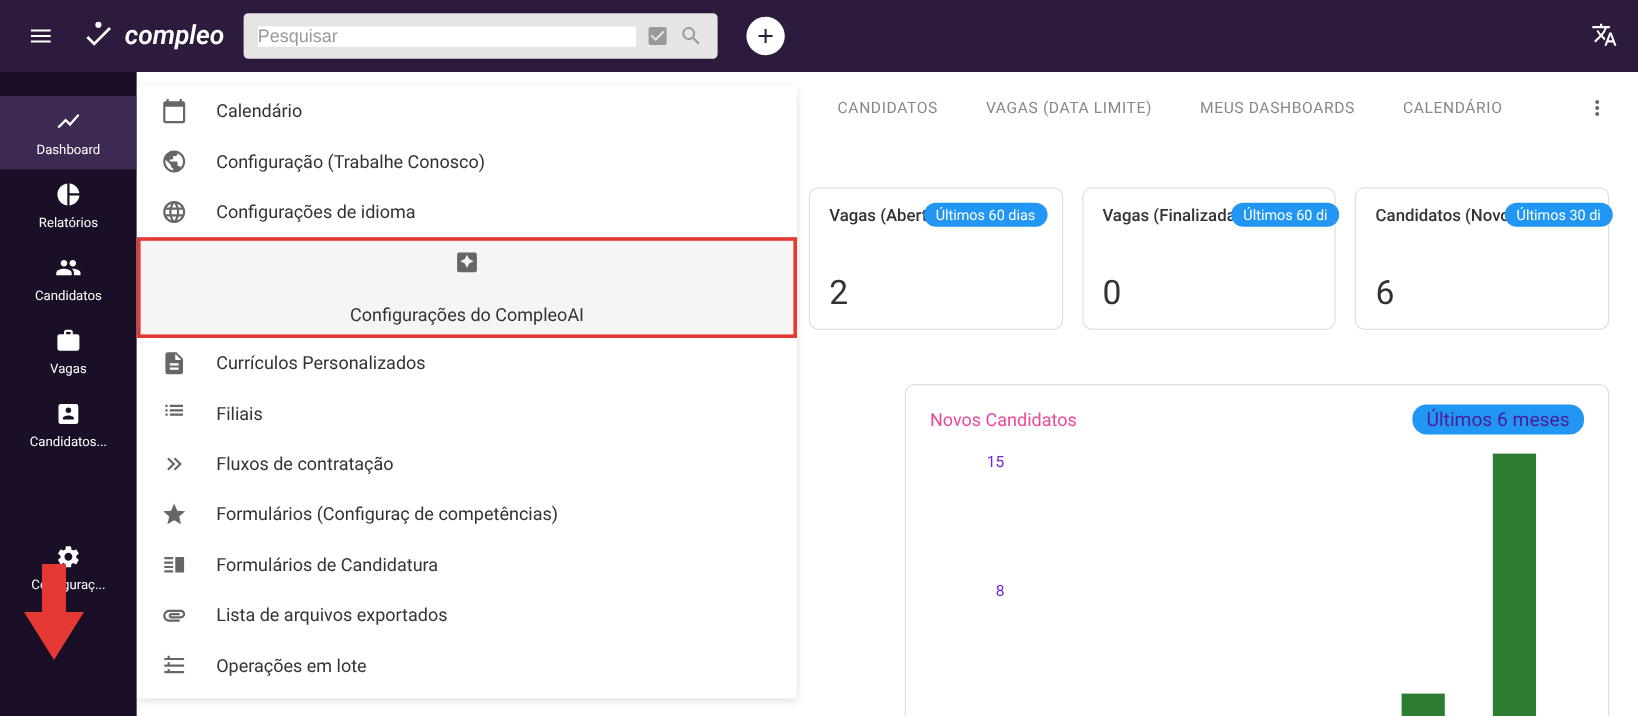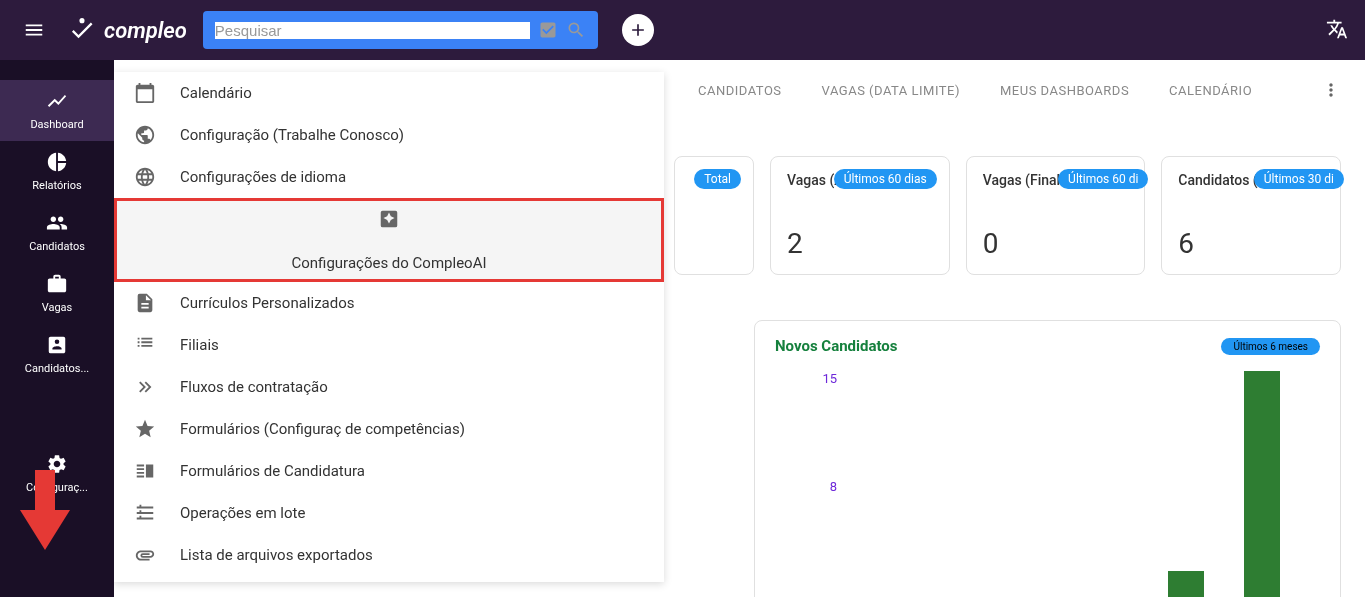--- a/index.html
+++ b/index.html
@@ -2,21 +2,21 @@
 <html><head>
   <meta charset="utf-8">
   <style>
     * { margin: 0; padding: 0; box-sizing: border-box; }
     body { font-family: -apple-system, BlinkMacSystemFont, 'Segoe UI', Roboto, sans-serif; background: #f5f5f5; overflow: hidden; width: 1365px; height: 597px; }
     
     .header { background: #2d1b3d; height: 60px; display: flex; align-items: center; padding: 0 16px; gap: 16px; }
     .menu-toggle { color: #fff; cursor: pointer; display: flex; align-items: center; justify-content: center; width: 36px; height: 36px; }
     .logo { display: flex; align-items: center; gap: 8px; color: #fff; font-size: 22px; font-weight: 600; font-style: italic; }
     .logo-icon { width: 28px; height: 28px; }
-    .search-container { background: #3b82f6; border-radius: 4px; height: 38px; width: 395px; display: flex; align-items: center; padding: 0 12px; gap: 8px; }
+    .search-container { background: #e5e5e5; border-radius: 4px; height: 38px; width: 395px; display: flex; align-items: center; padding: 0 12px; gap: 8px; }
     .search-input { border: none; outline: none; flex: 1; font-size: 15px; color: #333; }
     .search-input::placeholder { color: #999; }
     .search-check { color: #999; display: flex; }
     .search-btn { color: #999; display: flex; cursor: pointer; }
     .add-btn { width: 32px; height: 32px; background: #fff; border-radius: 50%; display: flex; align-items: center; justify-content: center; cursor: pointer; color: #2d1b3d; margin-left: 8px; }
     .header-right { margin-left: auto; display: flex; align-items: center; gap: 20px; color: #fff; flex-direction: column; }
     .notif-wrapper { position: relative; cursor: pointer; display: flex; }
     .notif-badge { position: absolute; top: -8px; right: -10px; background: #e91e63; color: #fff; border-radius: 10px; font-size: 11px; font-weight: 600; padding: 1px 6px; }
     .header-icon { cursor: pointer; display: flex; }
     
@@ -48,22 +48,22 @@
     
     .cards-row { display: flex; gap: 16px; position: absolute; left: 560px; top: 96px; right: 24px; }
     .stat-card { background: #fff; border: 1px solid #e0e0e0; border-radius: 8px; padding: 14px 16px; flex: 1; min-width: 0; position: relative; }
     .card-title { font-size: 14px; color: #333; font-weight: 500; line-height: 1.3; }
     .card-badge { position: absolute; top: 12px; right: 12px; background: #2196f3; color: #fff; font-size: 12px; padding: 3px 10px; border-radius: 12px; white-space: nowrap; }
     .card-badge.partial { right: -4px; overflow: hidden; max-width: 100px; }
     .card-value { font-size: 28px; font-weight: 400; color: #333; margin-top: 38px; }
     
     .chart-card { position: absolute; left: 640px; top: 260px; right: 24px; background: #fff; border: 1px solid #e0e0e0; border-radius: 8px; padding: 16px 20px; }
     .chart-header { display: flex; align-items: center; justify-content: space-between; }
-    .chart-title { font-size: 15px; font-weight: 700; color: #15803d; }
-    .chart-badge { background: #2196f3; color: #000000; font-size: 10px; padding: 3px 12px; border-radius: 12px; text-align: right; }
+    .chart-title { font-size: 15px; font-weight: 400; color: #ec4899; }
+    .chart-badge { background: #2196f3; color: #4c1d95; font-size: 16px; padding: 3px 12px; border-radius: 12px; text-align: right; }
     .chart-body { position: relative; height: 230px; margin-top: 16px; }
     .y-axis { position: absolute; left: 0; top: 0; bottom: 0; width: 70px; }
     .y-tick { position: absolute; right: 8px; font-size: 13px; color: #6d28d9; text-align: right; }
     .bars { position: absolute; left: 70px; right: 0; bottom: 0; top: 0; display: flex; align-items: flex-end; justify-content: space-around; }
     .bar { width: 36px; background: #2e7d32; }
   </style>
 </head>
 <body>
 
 <div class="header">
@@ -243,32 +243,32 @@
             <span class="menu-icon">
               <svg width="22" height="22" viewBox="0 0 24 24" fill="currentColor">
                 <path d="M3 13h8v2H3v-2zm0 4h8v2H3v-2zm0-8h8v2H3V9zm0-4h8v2H3V5zm10 0h8v14h-8V5z"></path>
               </svg>
             </span>
             <span class="menu-label">Formulários de Candidatura</span>
           </div>
           <div class="menu-item">
             <span class="menu-icon">
               <svg width="22" height="22" viewBox="0 0 24 24" fill="currentColor">
+                <path d="M2 12.5C2 9.46 4.46 7 7.5 7H18c2.21 0 4 1.79 4 4s-1.79 4-4 4H9.5a2.5 2.5 0 010-5H17v2H9.41c-.55 0-.55 1 0 1H18c1.1 0 2-.9 2-2s-.9-2-2-2H7.5C5.57 9 4 10.57 4 12.5S5.57 16 7.5 16H17v2H7.5C4.46 18 2 15.54 2 12.5z"></path>
+              </svg>
+            </span>
+            <span class="menu-label">Lista de arquivos exportados</span>
+          </div>
+          <div class="menu-item">
+            <span class="menu-icon">
+              <svg width="22" height="22" viewBox="0 0 24 24" fill="currentColor">
                 <path d="M3 5h18v2H3V5zm0 6h18v2H3v-2zm0 6h18v2H3v-2zM6 3h2v4H6V3zm0 6h2v4H6V9zm0 6h2v4H6v-4z"></path>
               </svg>
             </span>
             <span class="menu-label">Operações em lote</span>
-          </div>
-          <div class="menu-item">
-            <span class="menu-icon">
-              <svg width="22" height="22" viewBox="0 0 24 24" fill="currentColor">
-                <path d="M2 12.5C2 9.46 4.46 7 7.5 7H18c2.21 0 4 1.79 4 4s-1.79 4-4 4H9.5a2.5 2.5 0 010-5H17v2H9.41c-.55 0-.55 1 0 1H18c1.1 0 2-.9 2-2s-.9-2-2-2H7.5C5.57 9 4 10.57 4 12.5S5.57 16 7.5 16H17v2H7.5C4.46 18 2 15.54 2 12.5z"></path>
-              </svg>
-            </span>
-            <span class="menu-label">Lista de arquivos exportados</span>
           </div>
           <div class="menu-item">
             <span class="menu-icon">
               <svg width="22" height="22" viewBox="0 0 24 24" fill="currentColor">
                 <path d="M20 5H4c-1.1 0-2 .9-2 2v10c0 1.1.9 2 2 2h16c1.1 0 2-.9 2-2V7c0-1.1-.9-2-2-2zm-9 3h2v2h-2V8zm0 3h2v2h-2v-2zM8 8h2v2H8V8zm0 3h2v2H8v-2zm-1 2H5v-2h2v2zm0-3H5V8h2v2zm9 7H8v-2h8v2zm0-4h-2v-2h2v2zm0-3h-2V8h2v2zm3 3h-2v-2h2v2zm0-3h-2V8h2v2z"></path>
               </svg>
             </span>
             <span class="menu-label">Palavras-Chave</span>
           </div>
           <div class="menu-item"></div>
@@ -281,23 +281,20 @@
       <span class="tab">MEUS DASHBOARDS</span>
       <span class="tab">CALENDÁRIO</span>
       <span class="tabs-menu">
         <svg width="20" height="20" viewBox="0 0 24 24" fill="#666">
             <path d="M12 8c1.1 0 2-.9 2-2s-.9-2-2-2-2 .9-2 2 .9 2 2 2zm0 2c-1.1 0-2 .9-2 2s.9 2 2 2 2-.9 2-2-.9-2-2-2zm0 6c-1.1 0-2 .9-2 2s.9 2 2 2 2-.9 2-2-.9-2-2-2z"></path>
           </svg>
       </span>
     </div>
 
     <div class="cards-row">
-      <div class="stat-card" style="flex:0 0 80px;min-width:80px">
-        <span class="card-badge">Total</span>
-      </div>
       <div class="stat-card">
         <div class="card-title">Vagas (Aberta)</div>
         <span class="card-badge">Últimos 60 dias</span>
         <div class="card-value">2</div>
       </div>
       <div class="stat-card">
         <div class="card-title">Vagas (Finalizada)</div>
         <span class="card-badge partial">Últimos 60 di</span>
         <div class="card-value">0</div>
       </div>

